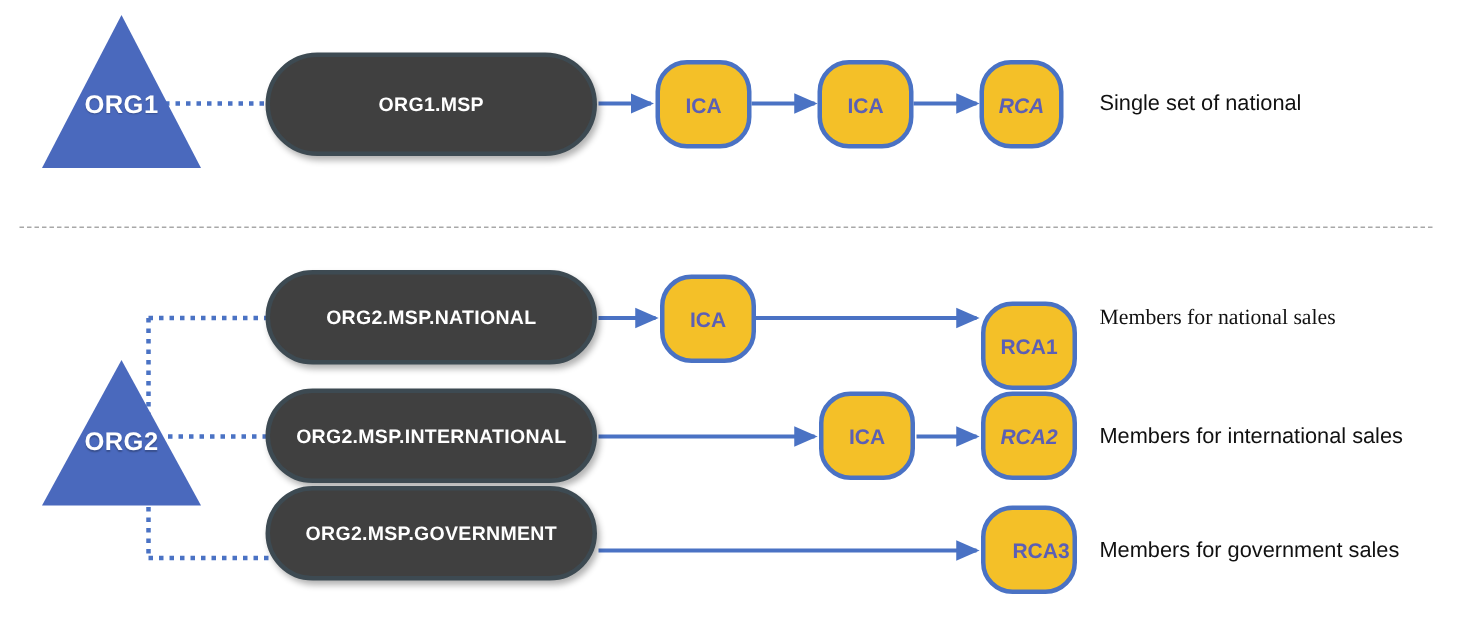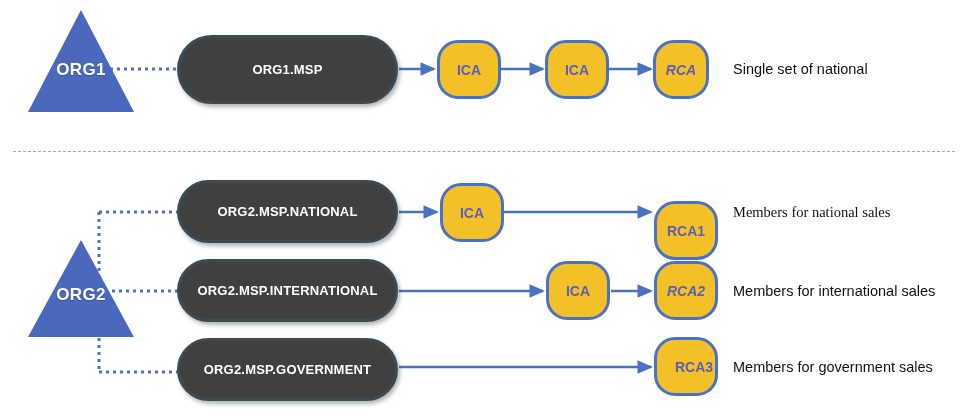--- a/index.html
+++ b/index.html
@@ -168,21 +168,21 @@
     <span>ORG2.MSP.INTERNATIONAL</span>
   </div>
   <div class="ca-box" style="left:546px; top:261px; width:64px; height:59px;">
     <span>ICA</span>
   </div>
   <div class="ca-box" style="left:654px; top:261px; width:64px; height:59px;font-style:italic;">
     <span>RCA2</span>
   </div>
   <div class="caption" style="left:733px; top:283px;">Members for international sales</div>
 
-  <div class="msp-pill" style="left:177px; top:338px; width:221px; height:63px;">
+  <div class="msp-pill" style="left:177px; top:324px; width:221px; height:63px;">
     <span>ORG2.MSP.GOVERNMENT</span>
   </div>
   <div class="ca-box" style="left:654px; top:337px; width:64px; height:59px;padding-left:16px;">
     <span>RCA3</span>
   </div>
   <div class="caption" style="left:733px; top:359px;">Members for government sales</div>
 
 </div>
 
 </body></html>

